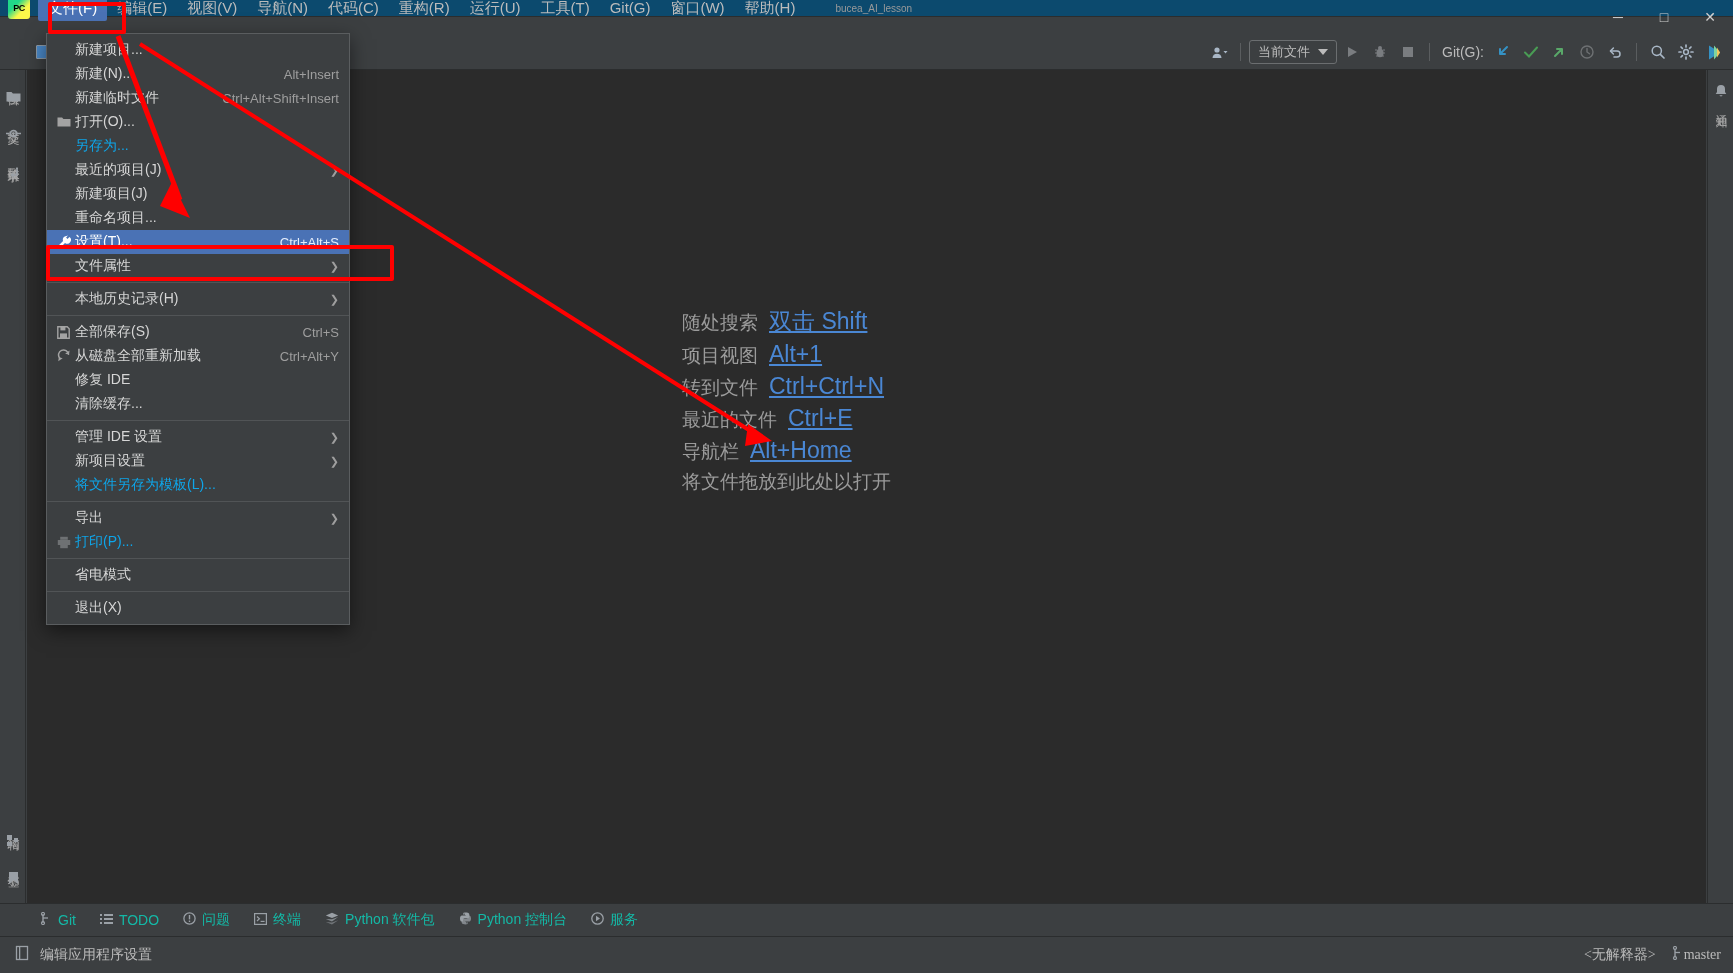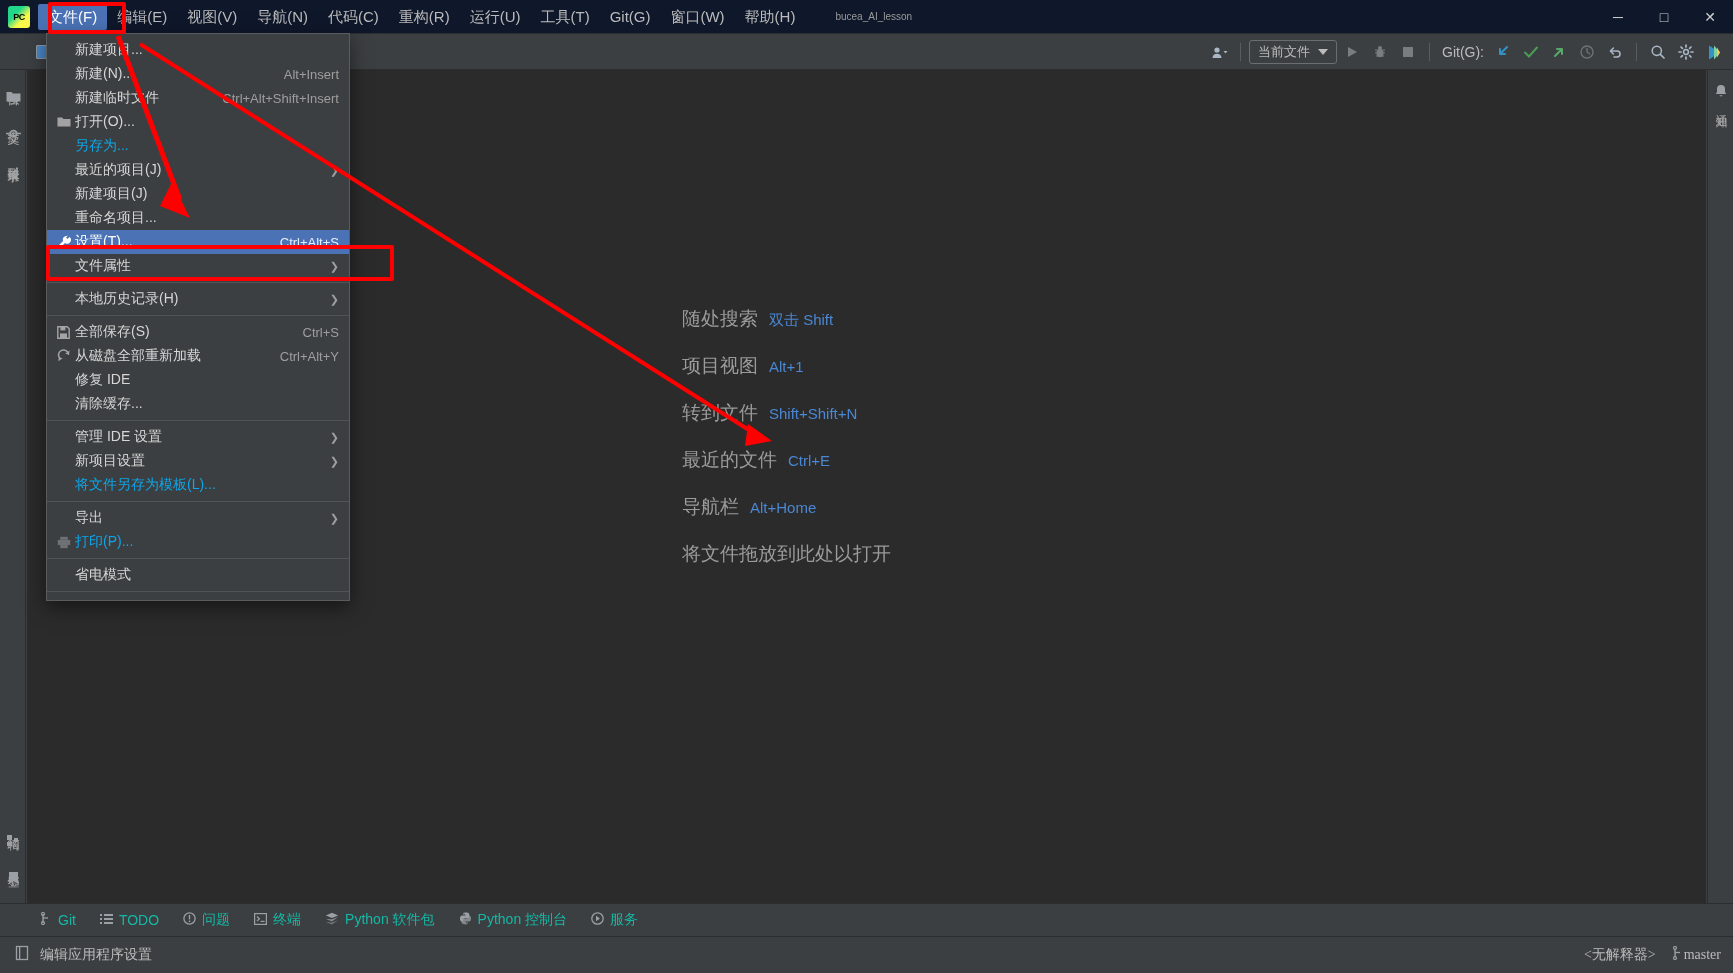--- a/index.html
+++ b/index.html
@@ -7,22 +7,22 @@
     width: 1733px; height: 973px;
     background: #3c3f41;
     font-family: "Liberation Sans", "DejaVu Sans", sans-serif;
     overflow: hidden;
     -webkit-font-smoothing: antialiased;
   }
   #app { position: relative; width: 1733px; height: 973px; background: #3c3f41; }
 
   
   .titlebar {
-    position: absolute; left: 0; top: 0; width: 1733px; height: 34px;
-    background: #0f172a; display: flex; align-items: center;
+    position: absolute; left: 0; top: 0; width: 1733px; height: 17px;
+    background: #0c4a6e; display: flex; align-items: center;
     border-bottom: 1px solid #2b2d2e;
   }
   .pc-logo {
     width: 22px; height: 22px; margin-left: 8px; margin-right: 8px;
     background: linear-gradient(135deg,#21d789 0%,#21d789 35%,#fcf84a 65%,#fcf84a 100%);
     border-radius: 3px; position: relative; flex: none;
   }
   .pc-logo::after {
     content: "PC"; position: absolute; inset: 0; color: #000;
     font-size: 9px; font-weight: bold; display: flex;
@@ -98,25 +98,25 @@
     background: #3c3f41; border-left: 1px solid #2b2d2e;
   }
 
   
   .editor {
     position: absolute; left: 27px; top: 70px; right: 27px; bottom: 70px;
     background: #2b2b2b;
   }
   .hints {
     position: absolute; left: 655px; top: 236px;
-    display: flex; flex-direction: column; gap: 21px;
+    display: flex; flex-direction: column; gap: 4px;
   }
   .hint-row { display: flex; align-items: baseline; gap: 11px; }
   .hint-label { color: #9b9b9b; font-size: 19px; }
-  .hint-key { color: #4a87d4; font-size: 15px; }
+  .hint-key { color: #4a87d4; font-size: 23px; text-decoration: underline; }
   .hint-plain { color: #9b9b9b; font-size: 19px; }
 
   
   .bottombar {
     position: absolute; left: 0; bottom: 37px; width: 1733px; height: 33px;
     background: #3c3f41; display: flex; align-items: center;
     border-top: 1px solid #2b2d2e;
   }
   .bb-item {
     display: flex; align-items: center; gap: 6px; padding: 0 12px;
@@ -359,21 +359,21 @@
       <div class="hint-row">
         <span class="hint-label">随处搜索</span>
         <span class="hint-key">双击 Shift</span>
       </div>
       <div class="hint-row">
         <span class="hint-label">项目视图</span>
         <span class="hint-key">Alt+1</span>
       </div>
       <div class="hint-row">
         <span class="hint-label">转到文件</span>
-        <span class="hint-key">Shift+Shift+N</span>
+        <span class="hint-key">Ctrl+Ctrl+N</span>
       </div>
       <div class="hint-row">
         <span class="hint-label">最近的文件</span>
         <span class="hint-key">Ctrl+E</span>
       </div>
       <div class="hint-row">
         <span class="hint-label">导航栏</span>
         <span class="hint-key">Alt+Home</span>
       </div>
       <div class="hint-row">
@@ -630,20 +630,25 @@
     <div class="msep"></div>
 
     <div class="mrow">
       <span class="mi-icon"></span>
       <span class="mi-label">省电模式</span>
       <span class="mi-short"></span>
     </div>
 
     <div class="msep"></div>
 
+    <div class="mrow">
+      <span class="mi-icon"></span>
+      <span class="mi-label">退出(X)</span>
+      <span class="mi-short"></span>
+    </div>
   </div>
 
   <svg class="annosvg" width="1733" height="973">
 
     <line x1="118" y1="36" x2="180" y2="200" stroke="#ff0000" stroke-width="5"></line>
     <polygon points="172,182 190,218 160,206" fill="#ff0000"></polygon>
 
     <line x1="140" y1="44" x2="760" y2="437" stroke="#ff0000" stroke-width="4"></line>
     <polygon points="748,424 772,441 745,446" fill="#ff0000"></polygon>
   </svg>

